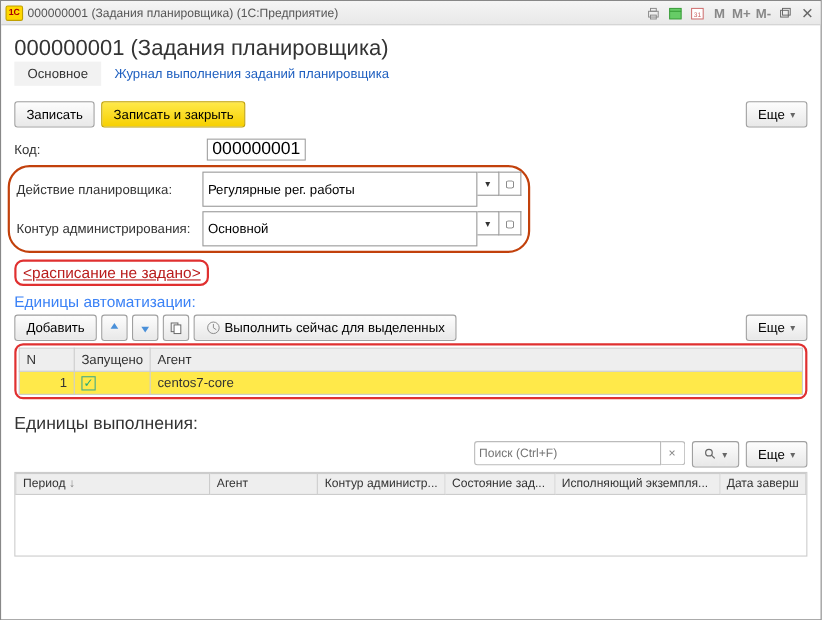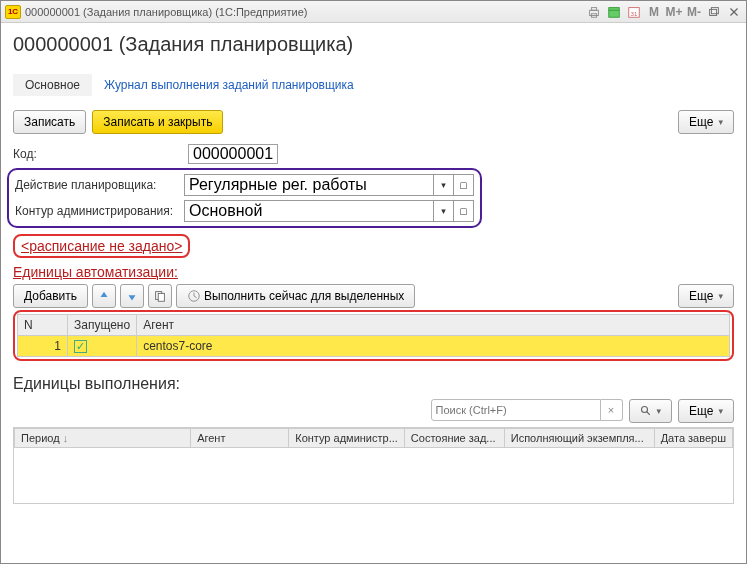--- a/index.html
+++ b/index.html
@@ -7,48 +7,48 @@
   
   .titlebar { height: 22px; background: linear-gradient(#f5f5f5, #e8e8e8); border-bottom: 1px solid #ccc; display: flex; align-items: center; padding: 0 4px; }
   .titlebar .icon1c { width: 16px; height: 14px; background: #ffd700; border: 1px solid #c0a000; border-radius: 2px; font-size: 8px; font-weight: bold; color: #a00; display: flex; align-items: center; justify-content: center; margin-right: 4px; }
   .titlebar .title { flex: 1; font-size: 11px; color: #555; }
   .titlebar .tb-btns { display: flex; gap: 4px; }
   .titlebar .tb-btn { width: 16px; height: 16px; display: flex; align-items: center; justify-content: center; font-size: 11px; color: #666; cursor: pointer; }
   .titlebar .tb-btn.m { font-weight: bold; color: #888; font-size: 12px; }
   .titlebar .tb-btn svg { width: 14px; height: 14px; }
   
   .content { padding: 10px 12px; }
-  .page-title { font-size: 20px; font-weight: normal; color: #333; margin-bottom: 18px; }
+  .page-title { font-size: 20px; font-weight: normal; color: #333; margin-bottom: 0; }
   
   .nav { display: flex; gap: 0; margin-bottom: 14px; }
   .nav-tab { padding: 4px 12px; font-size: 12px; }
   .nav-tab.active { background: #f2f2f2; }
   .nav-tab.link { color: #2060c0; cursor: pointer; }
   
   .toolbar { display: flex; gap: 6px; margin-bottom: 10px; }
   .btn { border: 1px solid #a0a0a0; background: linear-gradient(#fdfdfd, #e8e8e8); padding: 3px 10px; border-radius: 3px; font-size: 12px; cursor: pointer; height: 24px; display: inline-flex; align-items: center; gap: 3px; }
   .btn.yellow { background: linear-gradient(#ffe94a, #f7d000); border-color: #c0a000; }
   .btn.more::after { content: "▾"; font-size: 9px; margin-left: 2px; color: #666; }
   .spacer { flex: 1; }
   
   .form-row { display: flex; align-items: center; margin-bottom: 6px; }
   .form-label { width: 175px; font-size: 12px; color: #333; }
   .form-input { border: 1px solid #a0a0a0; padding: 2px 4px; height: 20px; font-size: 16px; }
   .form-input.code { width: 90px; }
   
-  .highlight-box { border: 2px solid #4c1d95; border-radius: 10px; padding: 4px 6px; display: inline-block; }
+  .highlight-box { border: 2px solid #c2410c; border-radius: 20px; padding: 4px 6px; display: inline-block; }
   .fg-row { display: flex; align-items: center; margin-bottom: 4px; }
   .fg { display: flex; }
-  .fg input { border: 1px solid #999; padding: 2px 4px; height: 22px; font-size: 16px; width: 250px; }
+  .fg input { border: 1px solid #999; padding: 2px 4px; height: 32px; font-size: 12px; width: 250px; }
   .fg .mini { border: 1px solid #999; border-left: none; width: 20px; height: 22px; display: flex; align-items: center; justify-content: center; font-size: 9px; cursor: pointer; }
   .fg .mini + .mini { border-left: none; }
   
   .schedule-link { display: inline-block; border: 2px solid #e03030; border-radius: 8px; padding: 2px 6px; color: #b91c1c; text-decoration: underline; font-size: 14px; margin-bottom: 6px; cursor: pointer; }
   
-  .section-title { color: #b91c1c; font-size: 14px; text-decoration: underline; margin-bottom: 4px; }
+  .section-title { color: #3b82f6; font-size: 14px; margin-bottom: 4px; }
   
   .subtoolbar { display: flex; gap: 4px; align-items: center; margin-bottom: 2px; }
   .icon-btn { border: 1px solid #a0a0a0; background: linear-gradient(#fdfdfd, #e8e8e8); width: 24px; height: 24px; border-radius: 3px; display: flex; align-items: center; justify-content: center; cursor: pointer; }
   .icon-btn svg { width: 14px; height: 14px; }
   
   .grid-wrap { border: 2px solid #e03030; border-radius: 8px; padding: 2px; margin-bottom: 14px; }
   .grid { width: 100%; border-collapse: collapse; }
   .grid th { background: #eee; border: 1px solid #ccc; padding: 3px 6px; text-align: left; font-weight: normal; font-size: 12px; }
   .grid td { border: 1px solid #ccc; padding: 3px 6px; font-size: 12px; }
   .grid tr.sel td { background: #ffe94a; }

